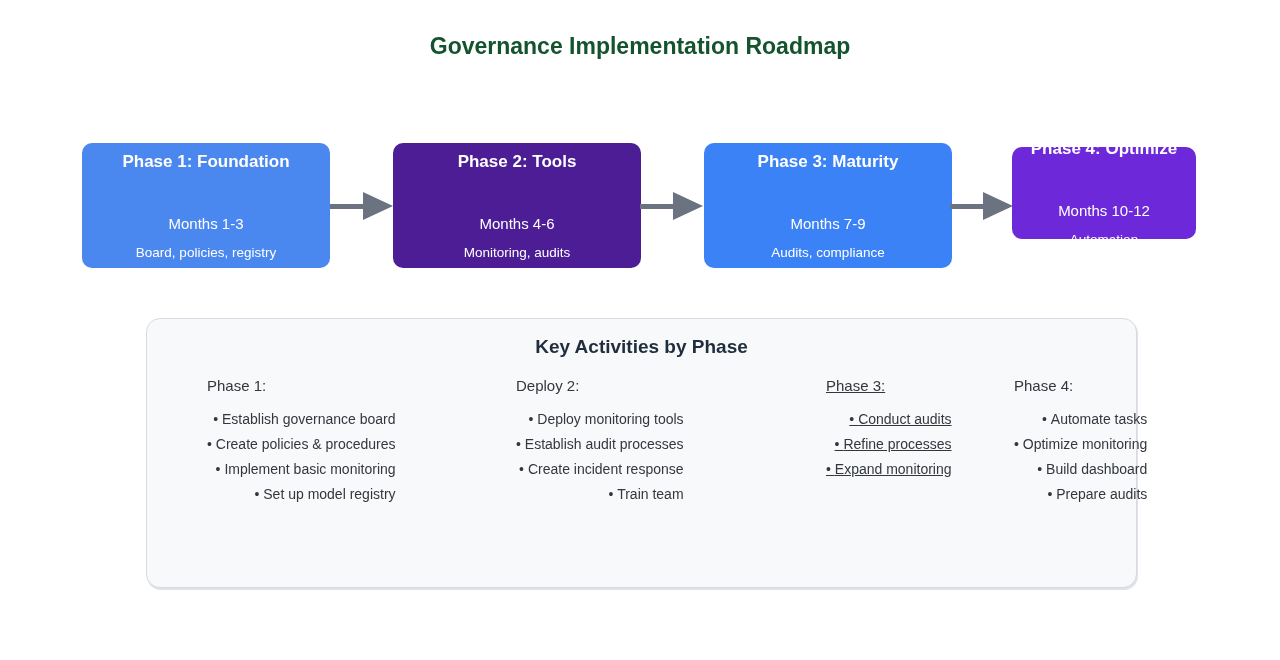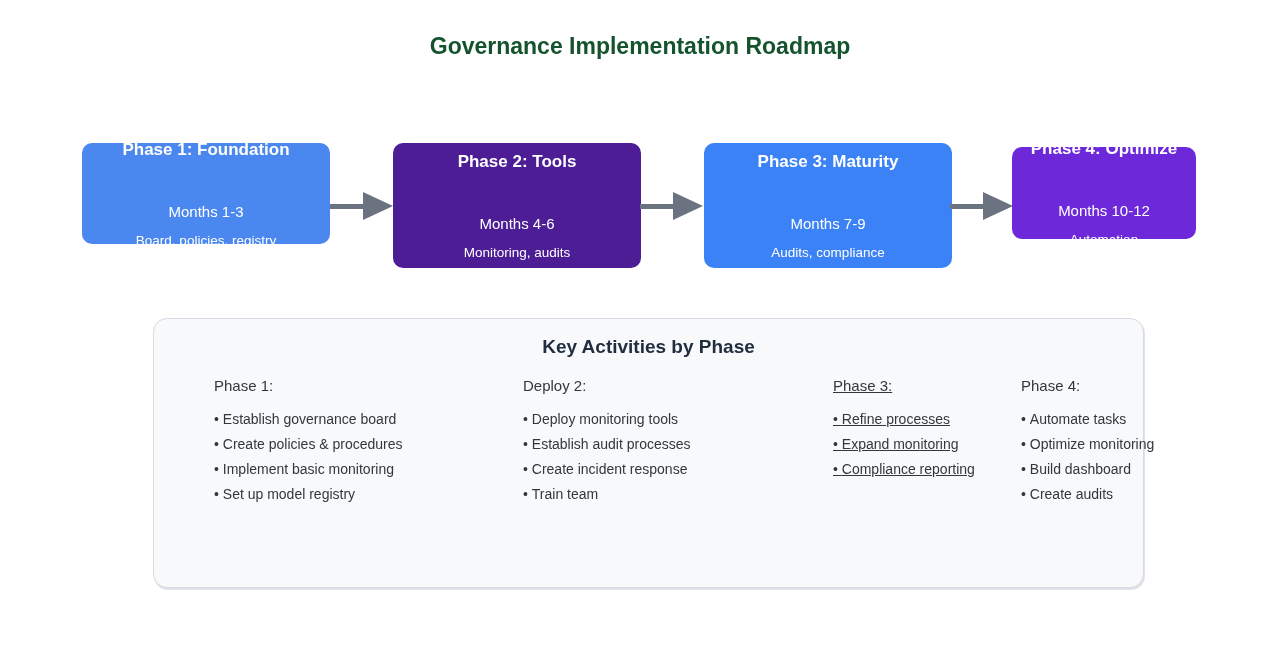--- a/index.html
+++ b/index.html
@@ -22,21 +22,21 @@
   .phase-box {
     position: absolute;
     border-radius: 10px;
     color: #ffffff;
     display: flex;
     flex-direction: column;
     align-items: center;
     justify-content: center;
     text-align: center;
   }
-  .p1 { left: 82px;  top: 143px; width: 248px; height: 101px; background: #4a87ee; }
+  .p1 { left: 82px;  top: 143px; width: 248px; height: 125px; background: #4a87ee; }
   .p2 { left: 393px; top: 143px; width: 248px; height: 125px; background: #4c1d95; }
   .p3 { left: 704px; top: 143px; width: 248px; height: 125px; background: #3b82f6; }
   .p4 { left: 1012px; top: 147px; width: 184px; height: 92px; background: #6d28d9; text-align: center; }
   .phase-title   { font-size: 17px; font-weight: bold; margin-bottom: 15px; white-space: nowrap; }
   .phase-months  { font-size: 15px; margin-bottom: 13px; margin-top: 28px; }
   .phase-summary { font-size: 13.5px; }
   
   .arrow { position: absolute; width: 64px; height: 28px; top: 192px; }
   .a1 { left: 330px; }
   .a2 { left: 640px; }
@@ -54,37 +54,36 @@
   }
   
   .panel {
     position: absolute;
     left: 146px; top: 318px;
     width: 991px; height: 270px;
     background: #f8f9fb;
     border: 1px solid #d6dae2;
     border-radius: 14px;
     box-shadow: 1px 2px 0 rgba(165, 172, 190, 0.35);
-    margin-left: 7px;
   }
   .panel-title {
     position: absolute;
     top: 17px; left: 0; width: 100%;
     text-align: center;
     font-size: 19px;
     font-weight: bold;
     color: #1f2d3d;
   }
   .col { position: absolute; top: 58px; color: #33373d; }
   .c1 { left: 60px; }
   .c2 { left: 369px; }
   .c3 { left: 679px; text-decoration: underline; }
   .c4 { left: 867px; }
   .col-label { font-size: 15px; margin-bottom: 13px; }
-  .bullet-item { font-size: 14px; line-height: 25px; white-space: nowrap; }
+  .bullet-item { font-size: 14px; line-height: 25px; white-space: nowrap; text-align: right; }
   .bullet-item::before { content: "\2022\00a0"; }
 </style>
 </head>
 <body>
 
 <div class="main-title">Governance Implementation Roadmap</div>
 
 <div class="phase-box p1">
   <div class="phase-title">Phase 1: Foundation</div>
   <div class="phase-months">Months 1-3</div>
@@ -138,25 +137,25 @@
   <div class="col c2">
     <div class="col-label">Deploy 2:</div>
     <div class="bullet-item">Deploy monitoring tools</div>
     <div class="bullet-item">Establish audit processes</div>
     <div class="bullet-item">Create incident response</div>
     <div class="bullet-item">Train team</div>
   </div>
 
   <div class="col c3">
     <div class="col-label">Phase 3:</div>
+    <div class="bullet-item">Conduct audits</div>
     <div class="bullet-item">Refine processes</div>
     <div class="bullet-item">Expand monitoring</div>
-    <div class="bullet-item">Compliance reporting</div>
   </div>
 
   <div class="col c4">
     <div class="col-label">Phase 4:</div>
     <div class="bullet-item">Automate tasks</div>
     <div class="bullet-item">Optimize monitoring</div>
     <div class="bullet-item">Build dashboard</div>
-    <div class="bullet-item">Create audits</div>
+    <div class="bullet-item">Prepare audits</div>
   </div>
 </div>
 
 </body></html>

